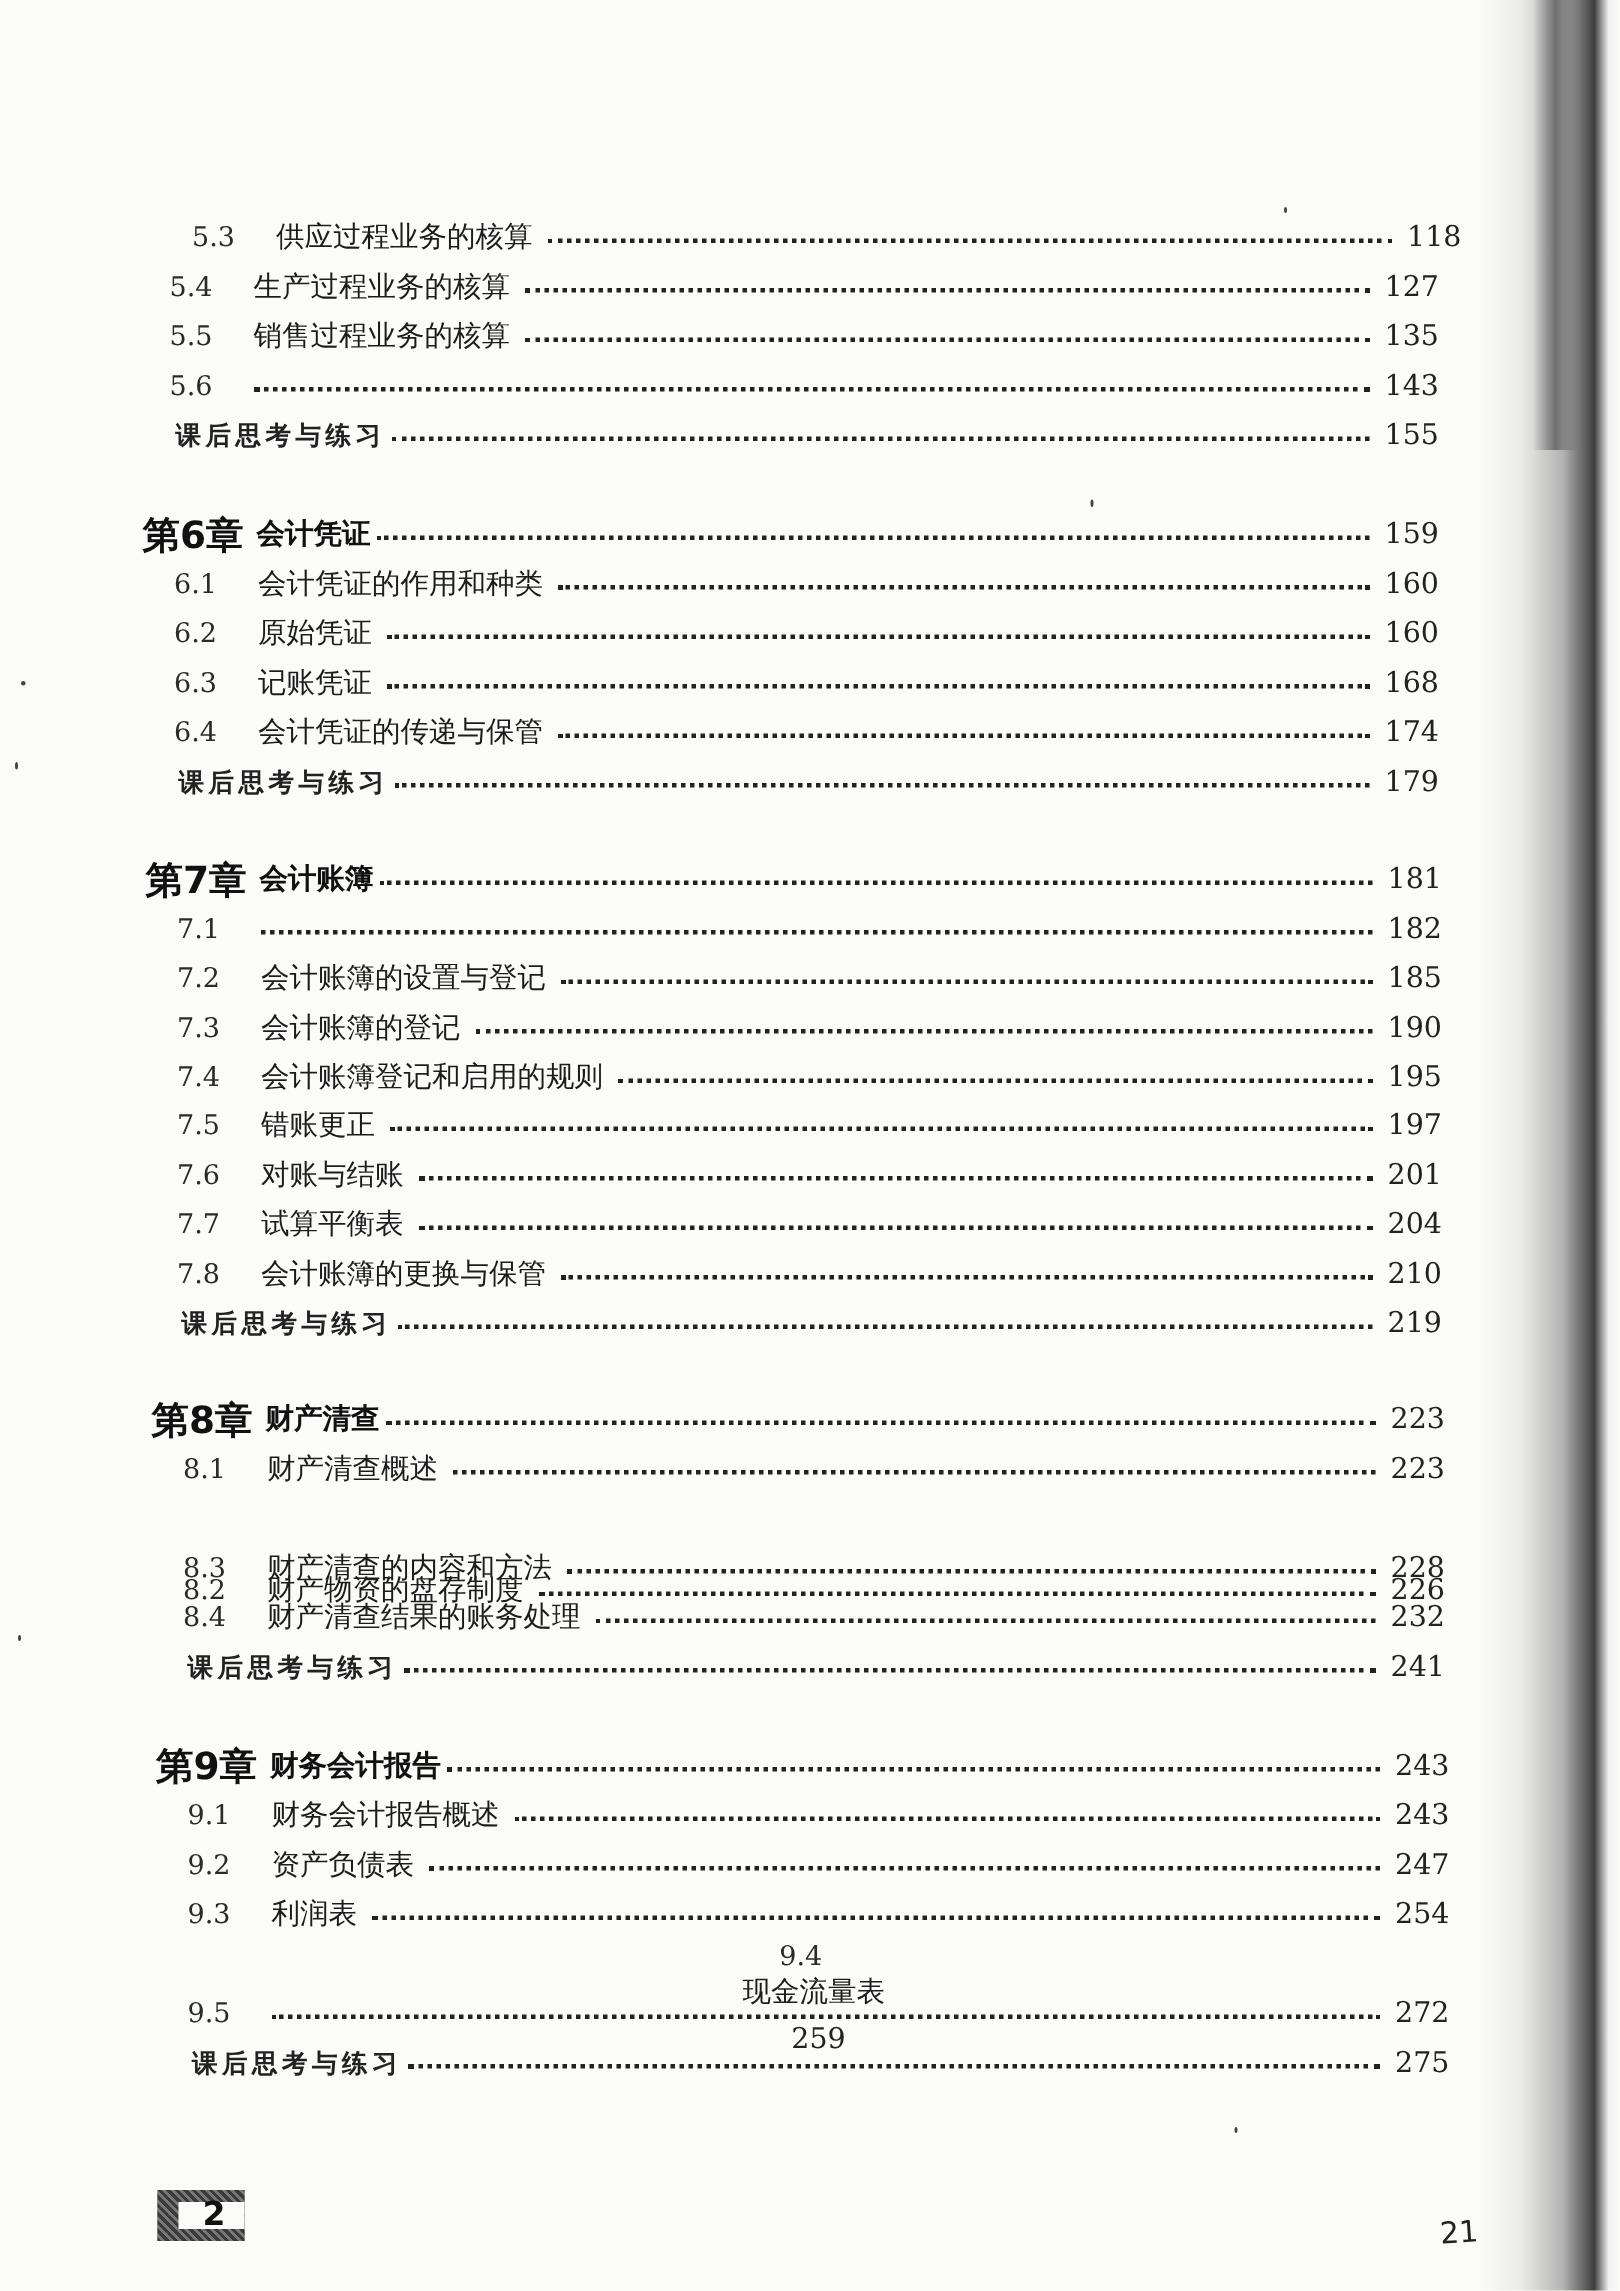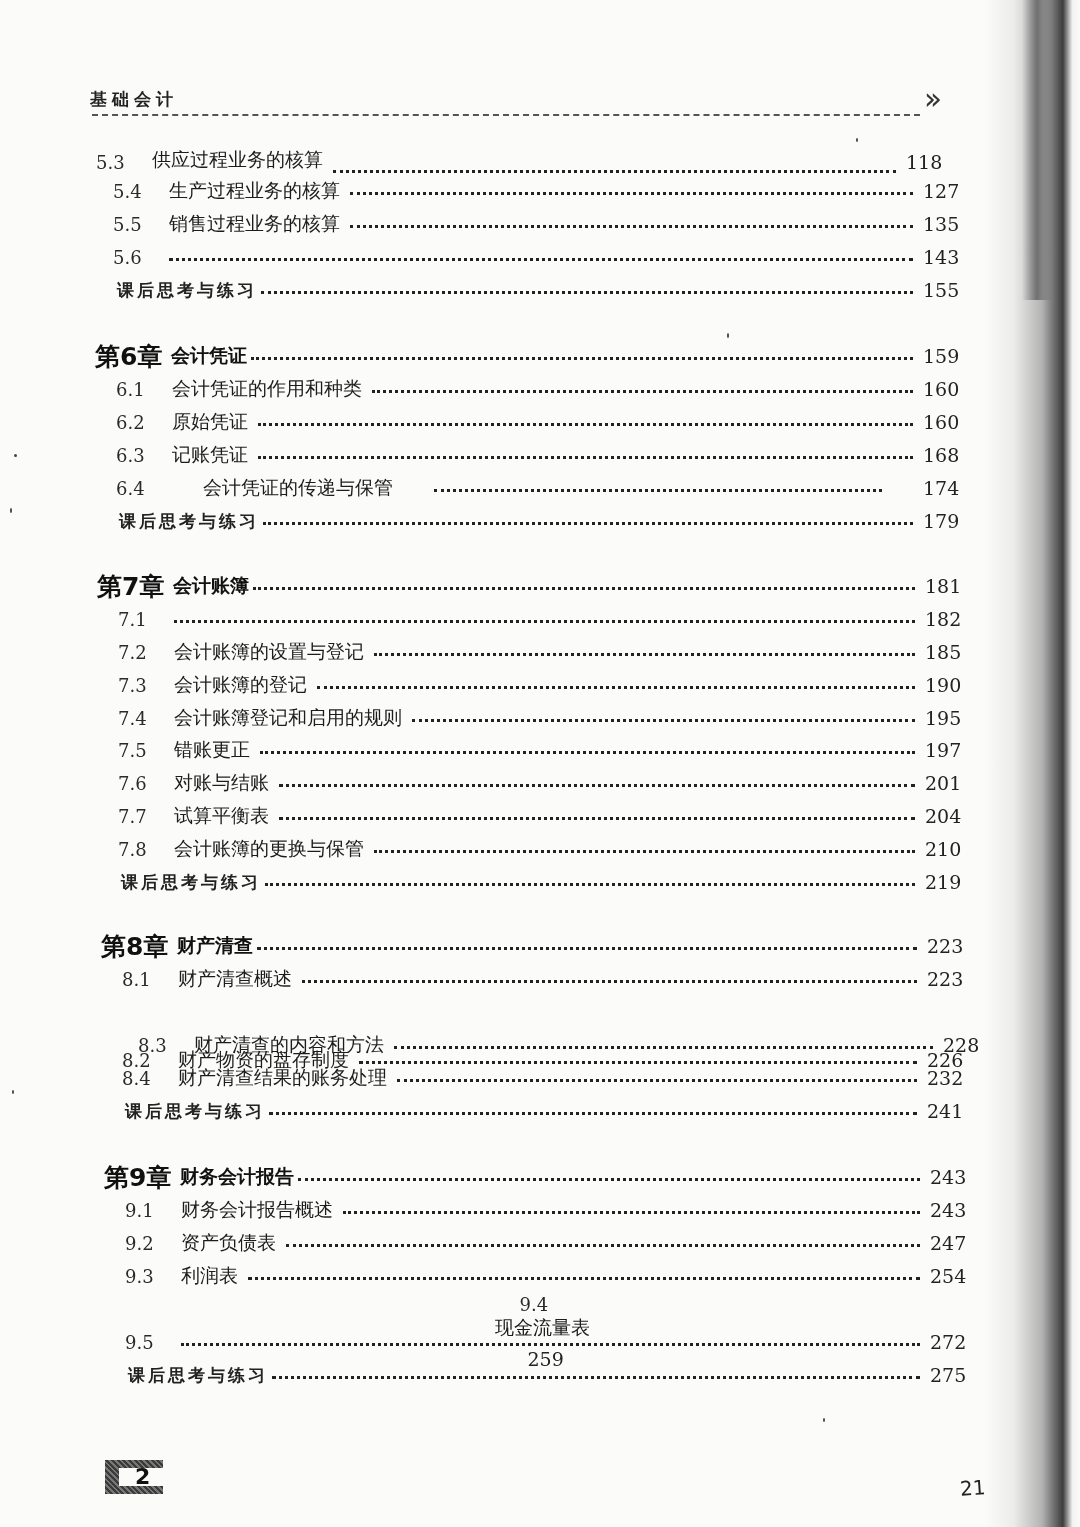--- a/index.html
+++ b/index.html
@@ -197,29 +197,24 @@
     }
   </style>
 </head>
 <body>
 
 <div class="page">
 
   <div class="gutter"></div>
   <div class="gutter-top"></div>
 
-  <div class="running-header">
-    <span class="book-title">基础会计</span>
-    <div class="rule"></div>
-    <span class="arrow">››</span>
-  </div>
 
   <div class="toc">
 
-    <div class="toc-row section" style="left:96px; top:143px; width:850px;align-items:flex-end;">
+    <div class="toc-row section" style="left:128px; top:143px; width:850px;">
       <span class="num">5.3</span>
       <span class="title">供应过程业务的核算</span>
       <span class="leader"></span>
       <span class="page-num">118</span>
     </div>
     <div class="toc-row section" style="left:113px; top:176px; width:850px;">
       <span class="num">5.4</span>
       <span class="title">生产过程业务的核算</span>
       <span class="leader"></span>
       <span class="page-num">127</span>
@@ -258,21 +253,21 @@
       <span class="title">原始凭证</span>
       <span class="leader"></span>
       <span class="page-num">160</span>
     </div>
     <div class="toc-row section" style="left:116px; top:440px; width:847px;">
       <span class="num">6.3</span>
       <span class="title">记账凭证</span>
       <span class="leader"></span>
       <span class="page-num">168</span>
     </div>
-    <div class="toc-row section" style="left:116px; top:473px; width:847px;gap:31px;">
+    <div class="toc-row section" style="left:116px; top:473px; width:847px;">
       <span class="num">6.4</span>
       <span class="title">会计凭证的传递与保管</span>
       <span class="leader"></span>
       <span class="page-num">174</span>
     </div>
     <div class="toc-row exercise" style="left:119px; top:506px; width:844px;">
       <span class="title">课后思考与练习</span>
       <span class="leader"></span>
       <span class="page-num">179</span>
     </div>
@@ -347,21 +342,21 @@
       <span class="title">财产清查概述</span>
       <span class="leader"></span>
       <span class="page-num">223</span>
     </div>
     <div class="toc-row section" style="left:122px; top:997px; width:845px;margin-top:48px;">
       <span class="num">8.2</span>
       <span class="title">财产物资的盘存制度</span>
       <span class="leader"></span>
       <span class="page-num">226</span>
     </div>
-    <div class="toc-row section" style="left:138px; top:1030px; width:845px;justify-content:flex-end;">
+    <div class="toc-row section" style="left:122px; top:1030px; width:845px;justify-content:flex-end;">
       <span class="num">8.3</span>
       <span class="title">财产清查的内容和方法</span>
       <span class="leader"></span>
       <span class="page-num">228</span>
     </div>
     <div class="toc-row section" style="left:122px; top:1063px; width:845px;">
       <span class="num">8.4</span>
       <span class="title">财产清查结果的账务处理</span>
       <span class="leader"></span>
       <span class="page-num">232</span>

